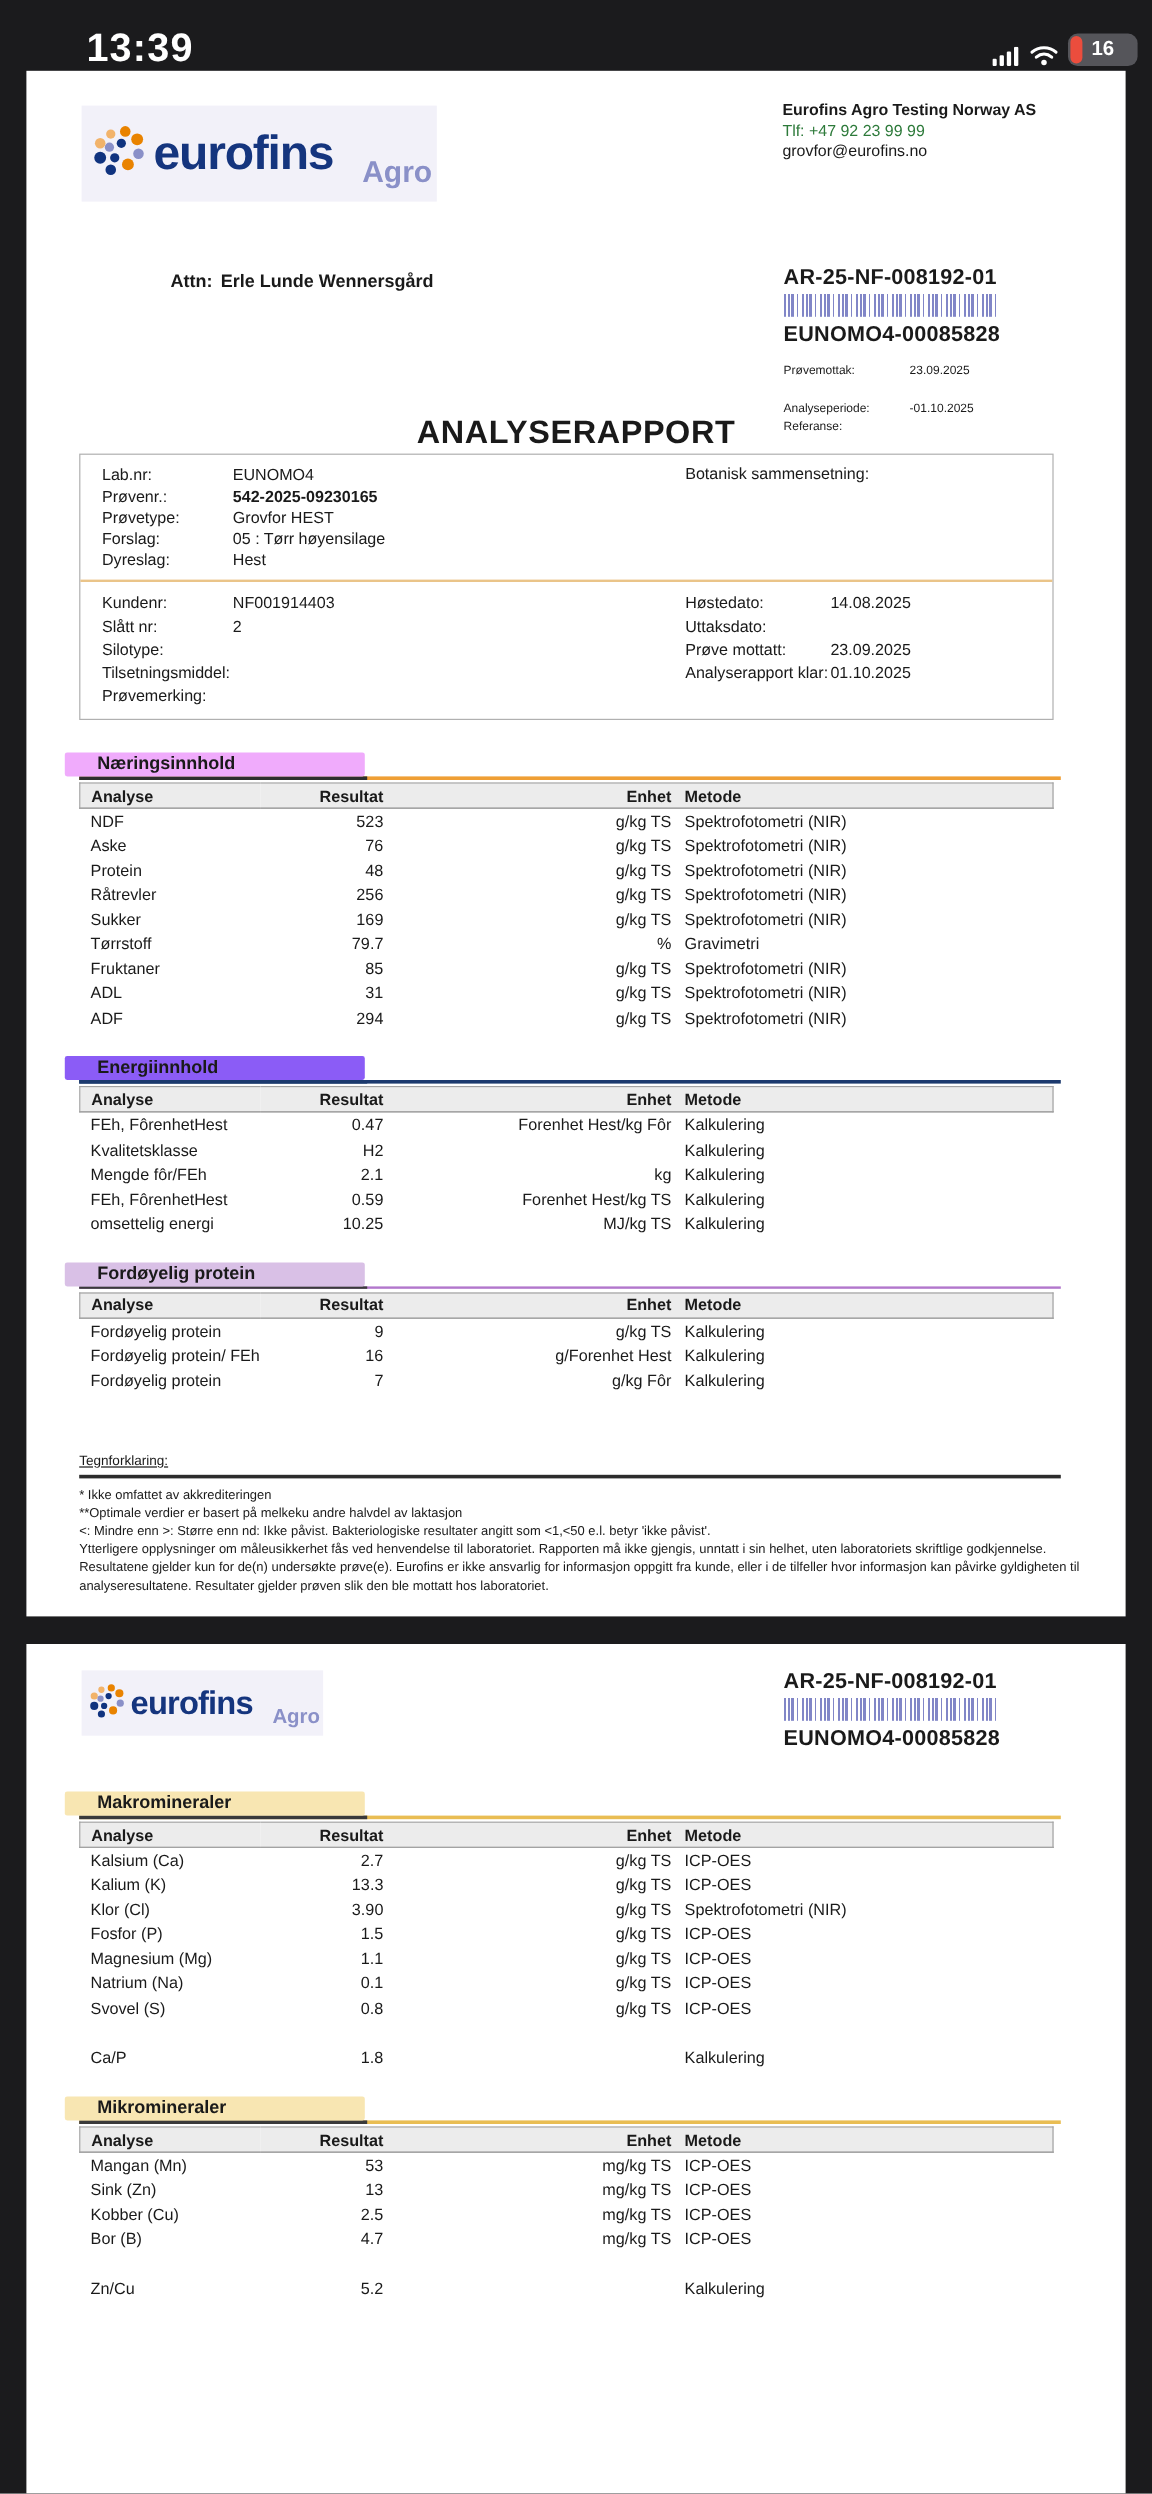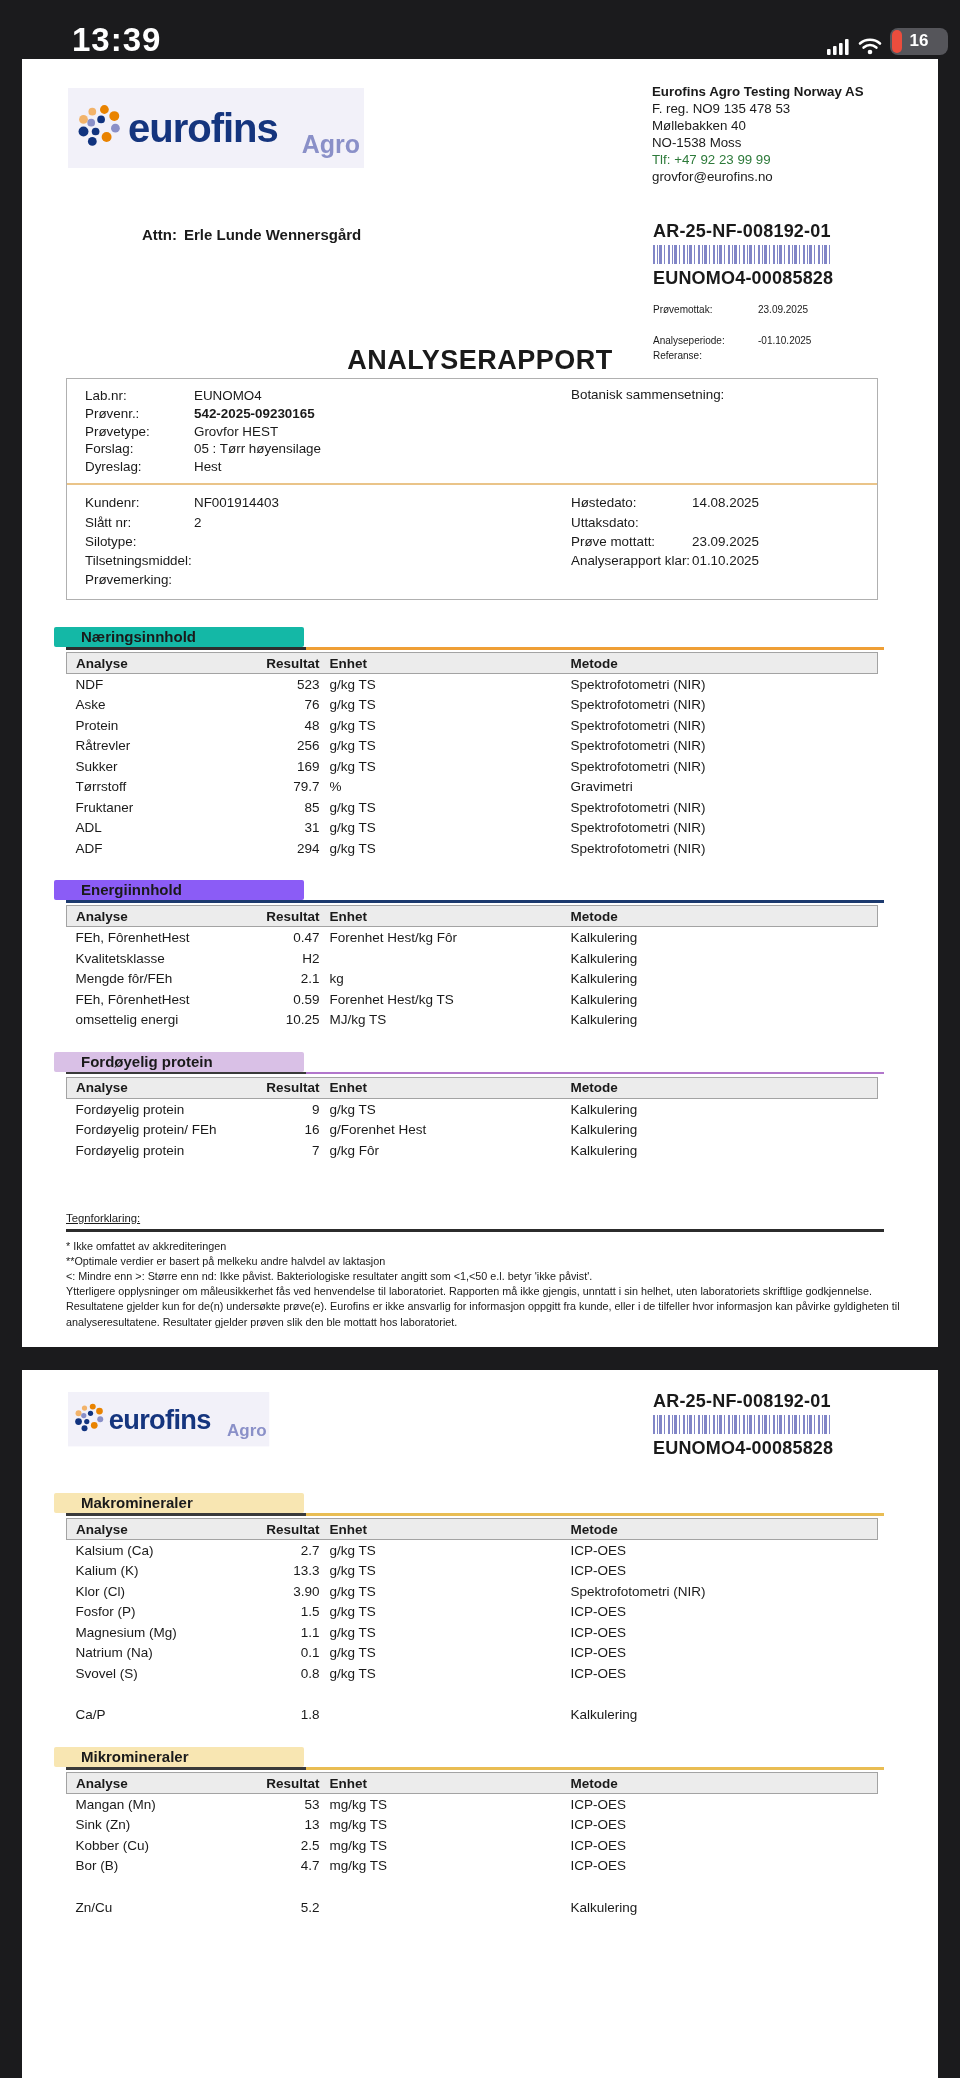--- a/index.html
+++ b/index.html
@@ -68,21 +68,21 @@
   .sec-line { position:absolute; left:12px; right:0; top:20px; height:2.5px; }
   .sec-underline { position:absolute; left:12px; top:20px; width:240px; height:2.5px; }
   table { margin-left:12px; width:812px; border-collapse:collapse; table-layout:fixed; font-size:13.5px; }
   th { background:#ececec; font-weight:700; text-align:left; height:21px;
        border-top:1.5px solid #a3a3a3; border-bottom:1.5px solid #a3a3a3; }
   th:first-child { border-left:1.5px solid #a3a3a3; }
   th:last-child { border-right:1.5px solid #a3a3a3; }
   td { padding-top:2.8px; padding-bottom:2.7px; white-space:nowrap; }
   th:first-child, td:first-child { padding-left:9px; }
   .col-r { text-align:right; }
-  th:nth-child(3), td:nth-child(3) { padding-left:10px; }
+  th:nth-child(3), td:nth-child(3) { padding-left:10px;text-align:right; }
   th:nth-child(4), td:nth-child(4) { padding-left:11px; }
   tr.gap td { padding-top:24px; }
   
   .legend { position:absolute; left:44px; top:1153px; width:840px; font-size:10.8px; }
   .legend-title { font-size:11.3px; text-decoration:underline; margin-bottom:5px; }
   .legend-rule { height:2.5px; background:#2c2c2c; margin-bottom:7px; width:818px; }
   .legend-line { line-height:15.2px; }
   .phone-link { cursor:pointer; }
 </style>
 </head>
@@ -126,25 +126,20 @@
       <circle cx="26" cy="30" r="4.5" fill="#e98300"></circle>
       <circle cx="13" cy="34" r="4" fill="#10337f"></circle>
     </svg>
     <span class="logo-word" style="color: rgb(21, 53, 126);">eurofins</span>
     <span class="logo-sep"></span>
     <span class="logo-agro" style="color: rgb(138, 144, 200);">Agro</span>
   </div>
 
   <div class="lab-address">
     <div class="lab-name">Eurofins Agro Testing Norway AS</div>
-    <div id="lab-addr-lines">
-        <div class="addr-line">F. reg. NO9 135 478 53</div>
-        <div class="addr-line">Møllebakken 40</div>
-        <div class="addr-line">NO-1538 Moss</div>
-      </div>
     <div class="phone-link" style="color: rgb(45, 122, 58);">Tlf: +47 92 23 99 99</div>
     <div>grovfor@eurofins.no</div>
   </div>
 
   <div class="recipient">
     <div class="attn">
       <span>Attn:</span><span class="attn-name">Erle Lunde Wennersgård</span>
     </div>
   </div>
 
@@ -239,21 +234,21 @@
           </div>
         </div>
     </div>
   </div>
 
   <div id="p1-sections" class="sections">
       <section class="section">
         <div class="sec-head">
           <div class="sec-line" style="background: rgb(239, 159, 53);"></div>
           <div class="sec-underline" style="background: rgb(46, 46, 46);"></div>
-          <div class="sec-highlight" style="background: #14b8a6; text-decoration: underline;"><span class="sec-title">Næringsinnhold</span></div>
+          <div class="sec-highlight" style="background: #f0abfc; text-decoration: underline;"><span class="sec-title">Næringsinnhold</span></div>
         </div>
         <table>
           <colgroup>
             <col style="width: 150px;">
             <col style="width: 103px;">
             <col style="width: 240px;">
             <col>
           </colgroup>
           <thead>
             <tr>

